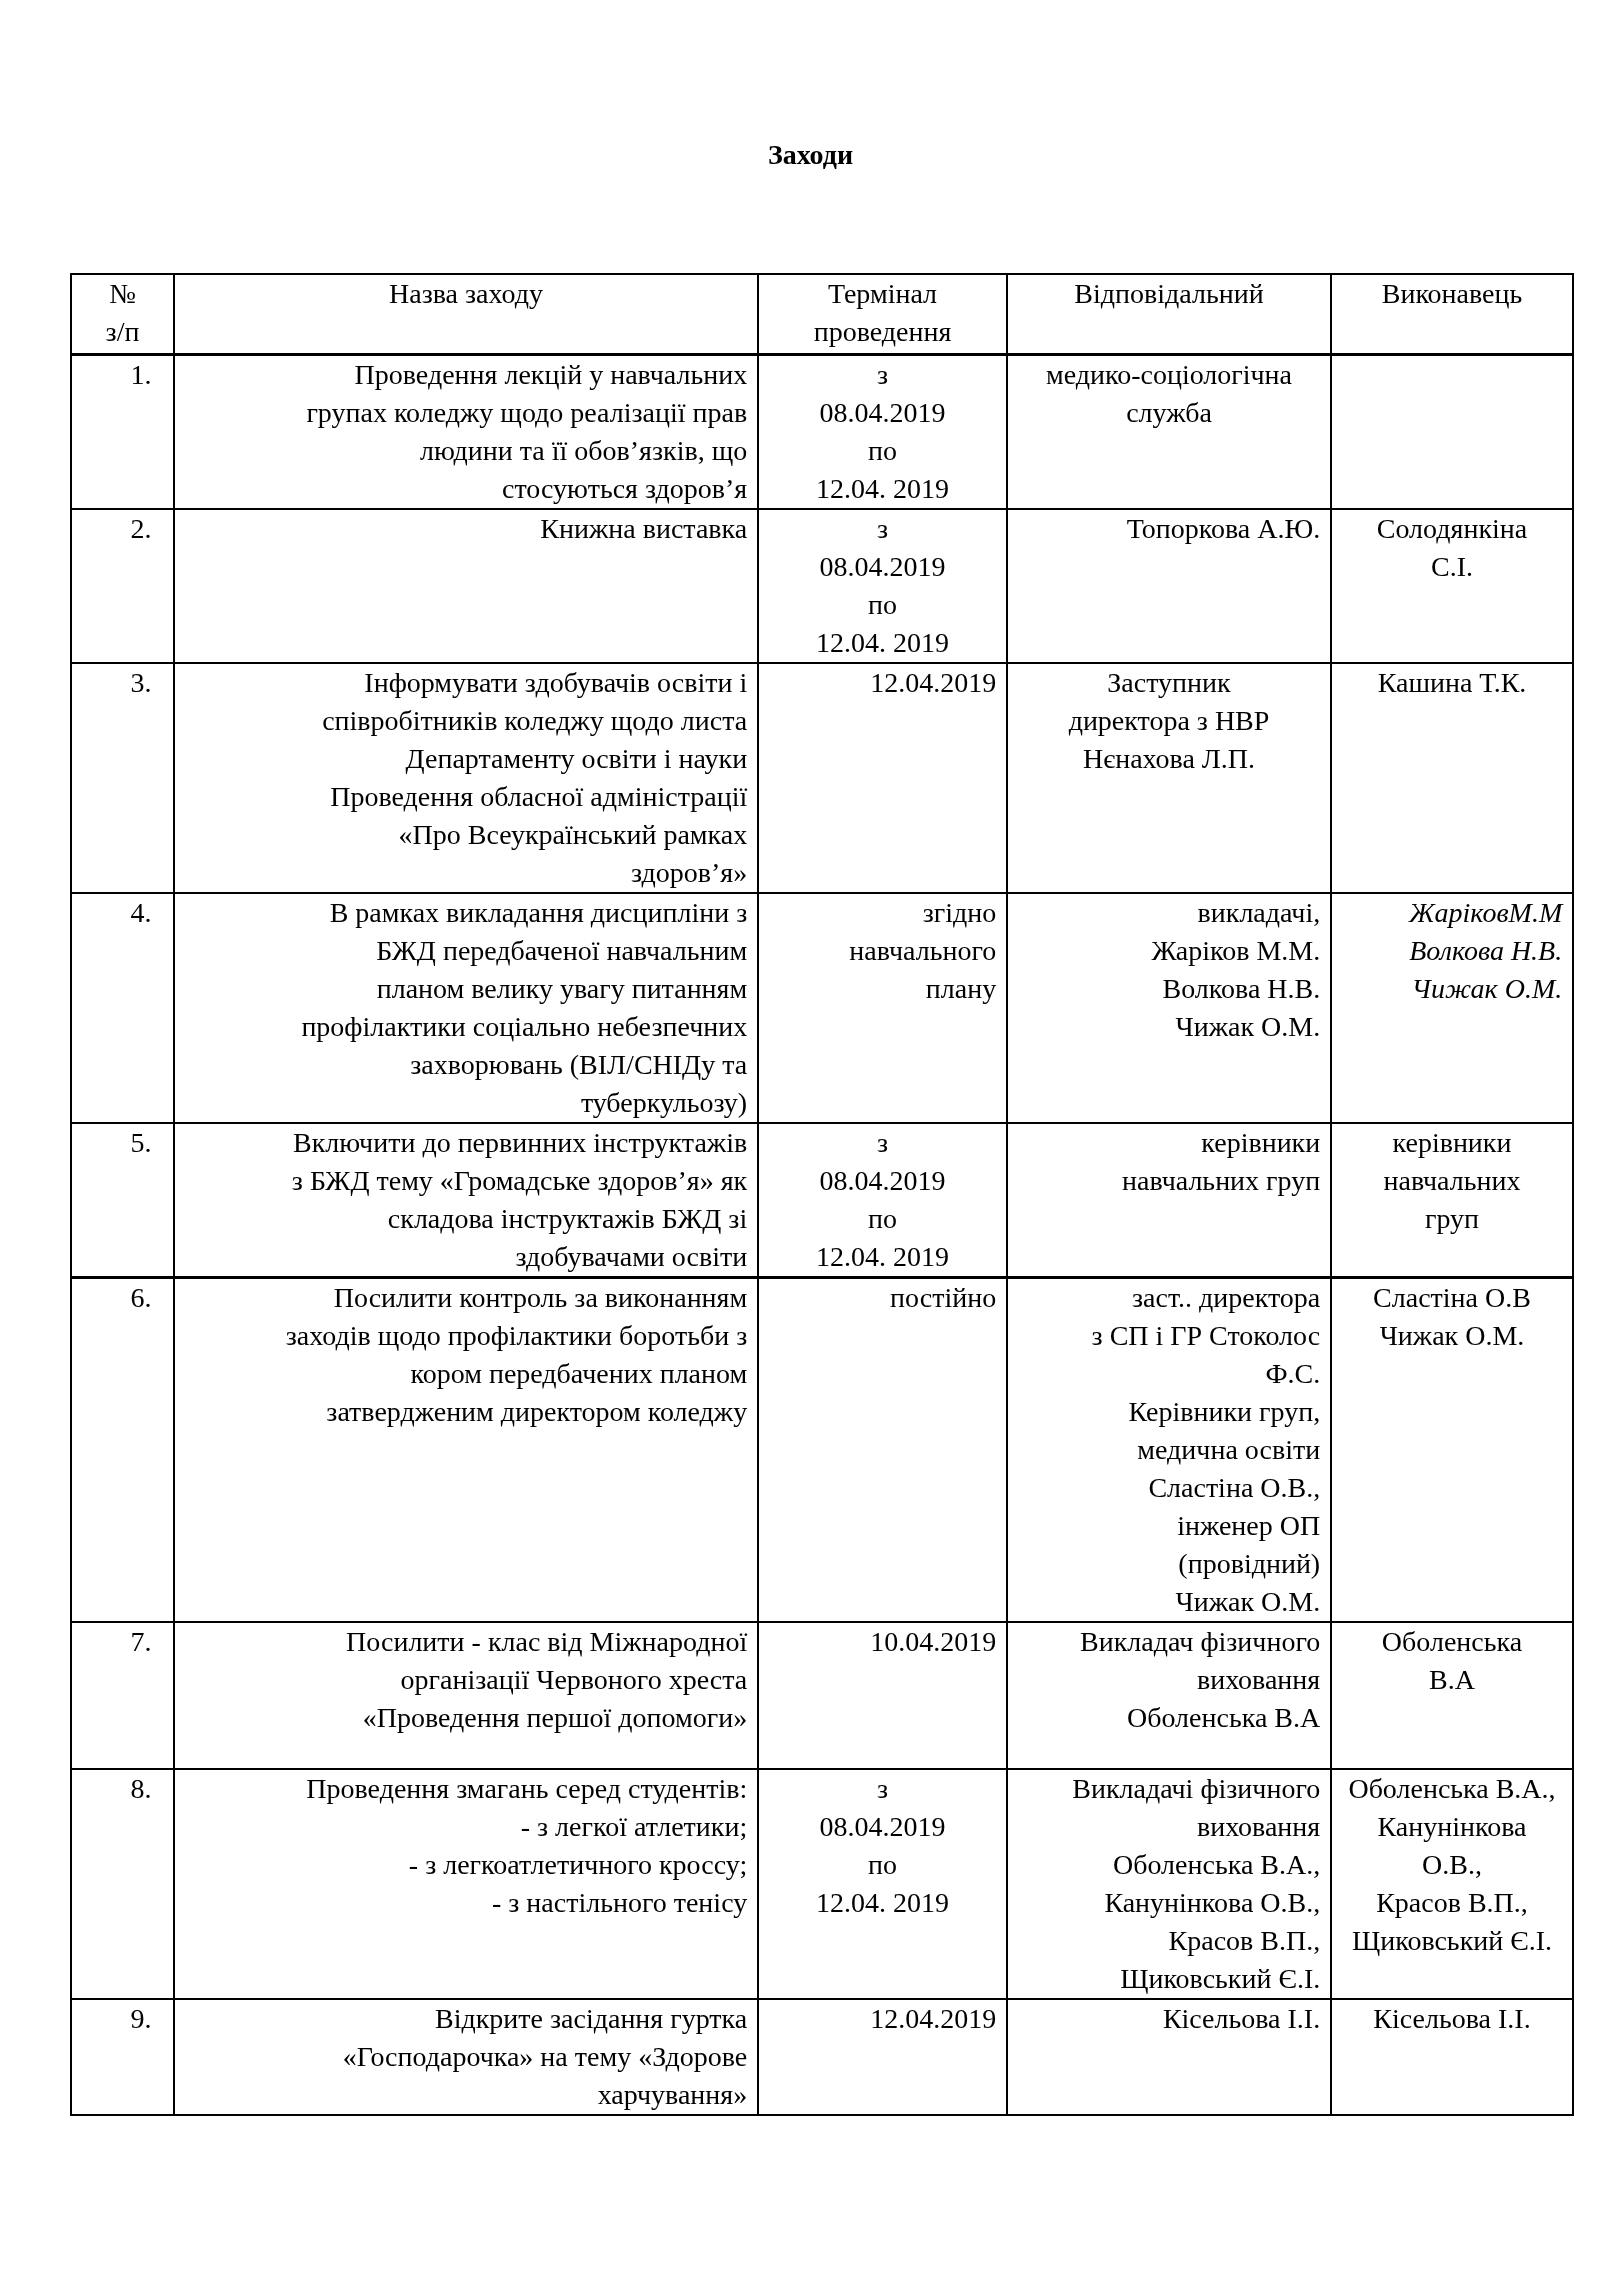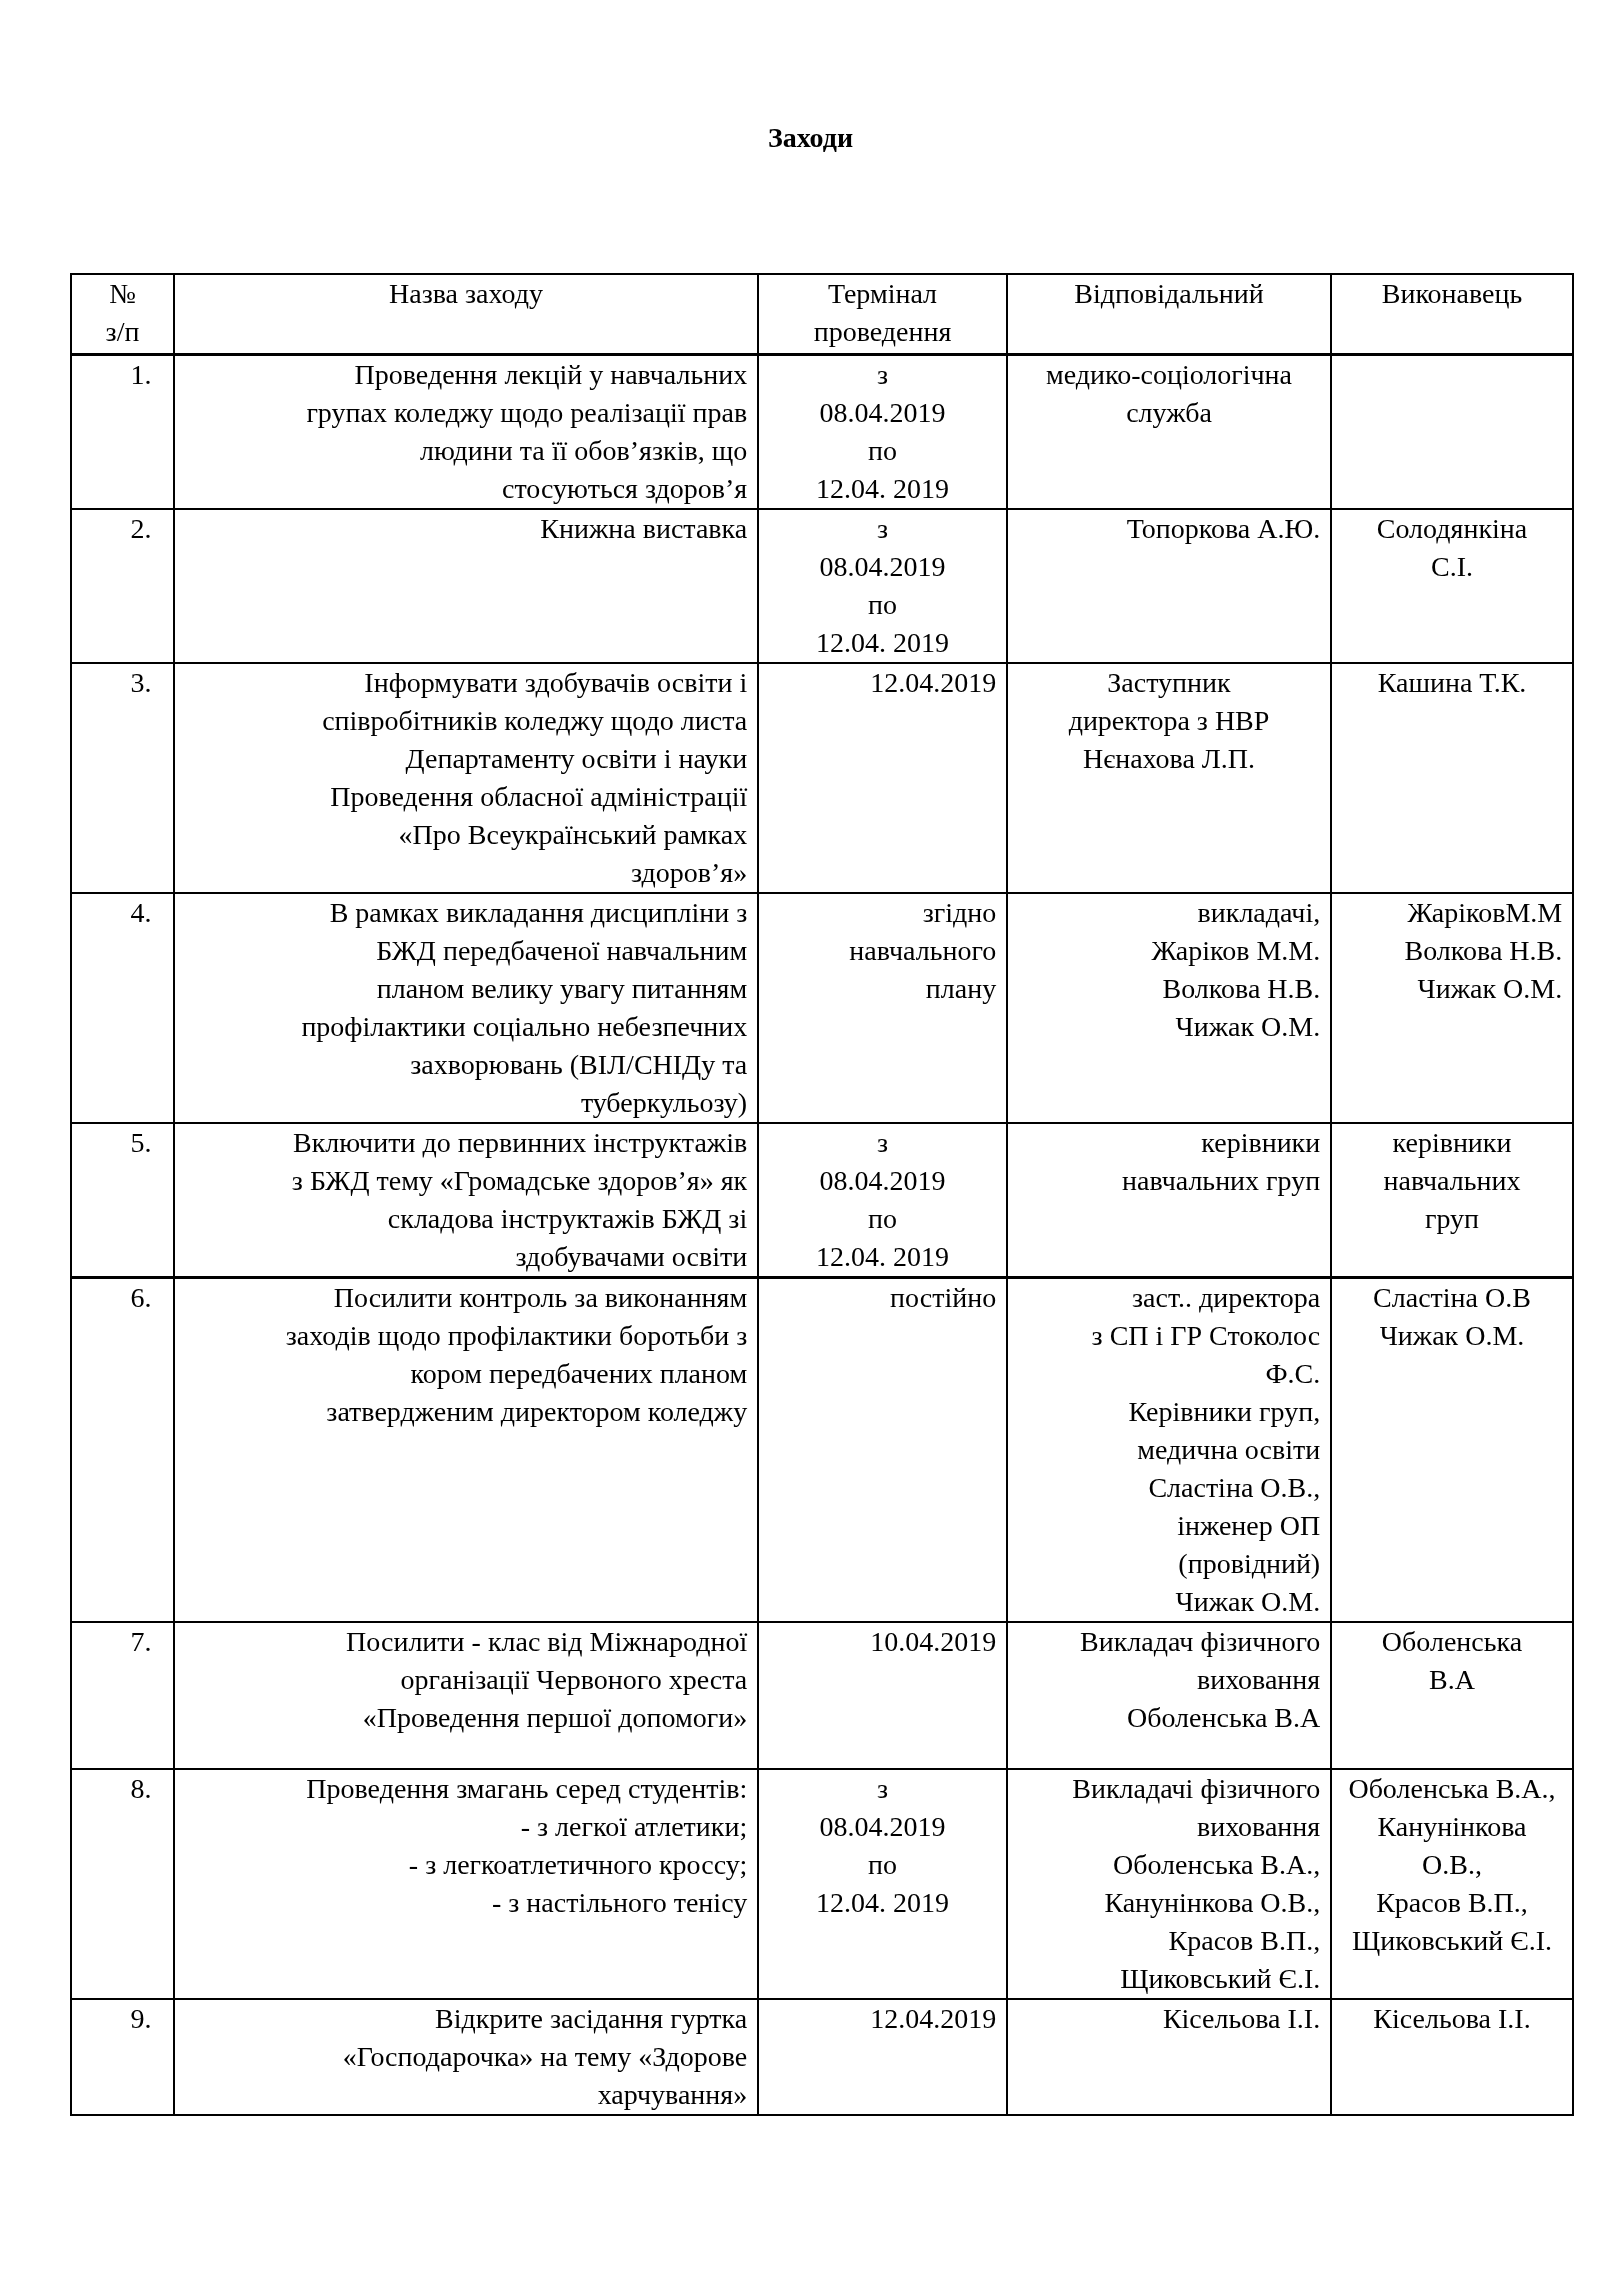--- a/index.html
+++ b/index.html
@@ -2,21 +2,21 @@
 <html><head>
   <meta charset="utf-8">
   <style>
     html, body { margin: 0; padding: 0; background: #ffffff; }
     body {
       width: 1621px; height: 2293px; position: relative; overflow: hidden;
       font-family: "Liberation Serif", "DejaVu Serif", serif;
       color: #000;
     }
     .title-block {
-      position: absolute; left: 0; top: 119px; width: 1621px;
+      position: absolute; left: 0; top: 136px; width: 1621px;
       text-align: center; font-weight: bold; font-size: 28px; line-height: 37px;
     }
     table.plan {
       position: absolute; left: 70px; top: 273px;
       width: 1503px; border-collapse: collapse; table-layout: fixed;
       font-size: 28px; line-height: 38px;
     }
     table.plan td, table.plan th {
       border: 2px solid #000; vertical-align: top; padding: 0 9.8px;
       font-weight: normal;
@@ -159,21 +159,21 @@
           <span class="line">згідно</span>
           <span class="line">навчального</span>
           <span class="line">плану</span>
         </td>
         <td class="left">
           <span class="line">викладачі,</span>
           <span class="line">Жаріков М.М.</span>
           <span class="line">Волкова Н.В.</span>
           <span class="line">Чижак О.М.</span>
         </td>
-        <td class="left" style="padding-left: 29px;">
+        <td class="left" style="padding-left: 29px; font-style: italic;">
           <span class="line">ЖаріковМ.М</span>
           <span class="line">Волкова Н.В.</span>
           <span class="line" style="padding-left: 29px;">Чижак О.М.</span>
         </td>
       </tr>
       <tr class="row-5 h5">
         <td class="num">5.</td>
         <td class="left">
           <span class="line">Включити до первинних інструктажів</span>
           <span class="line">з БЖД тему «Громадське здоров’я» як</span>

